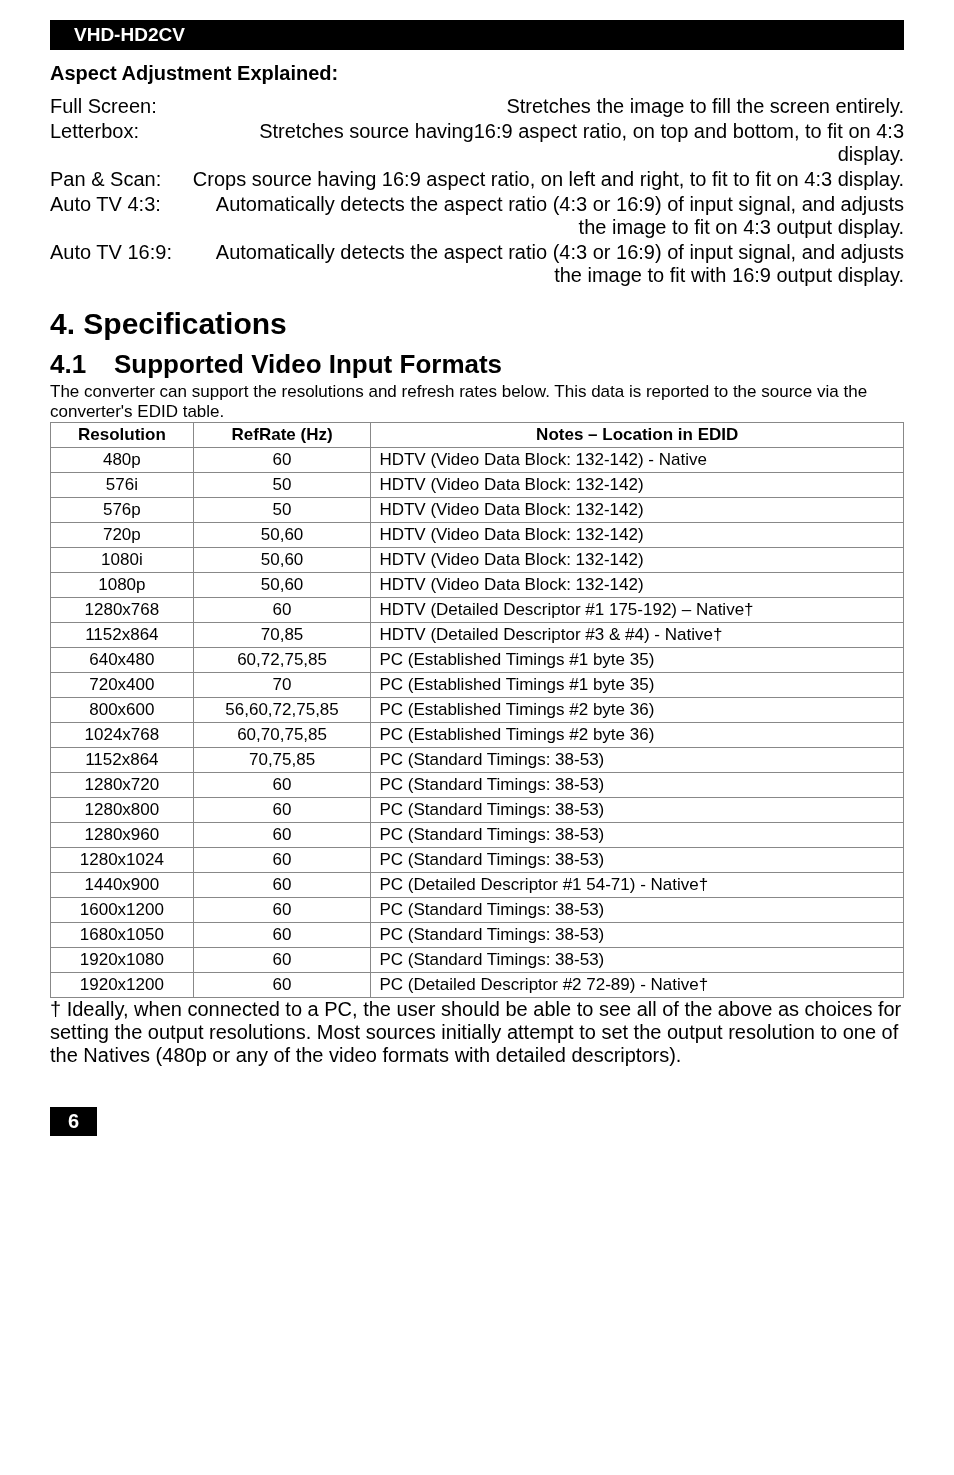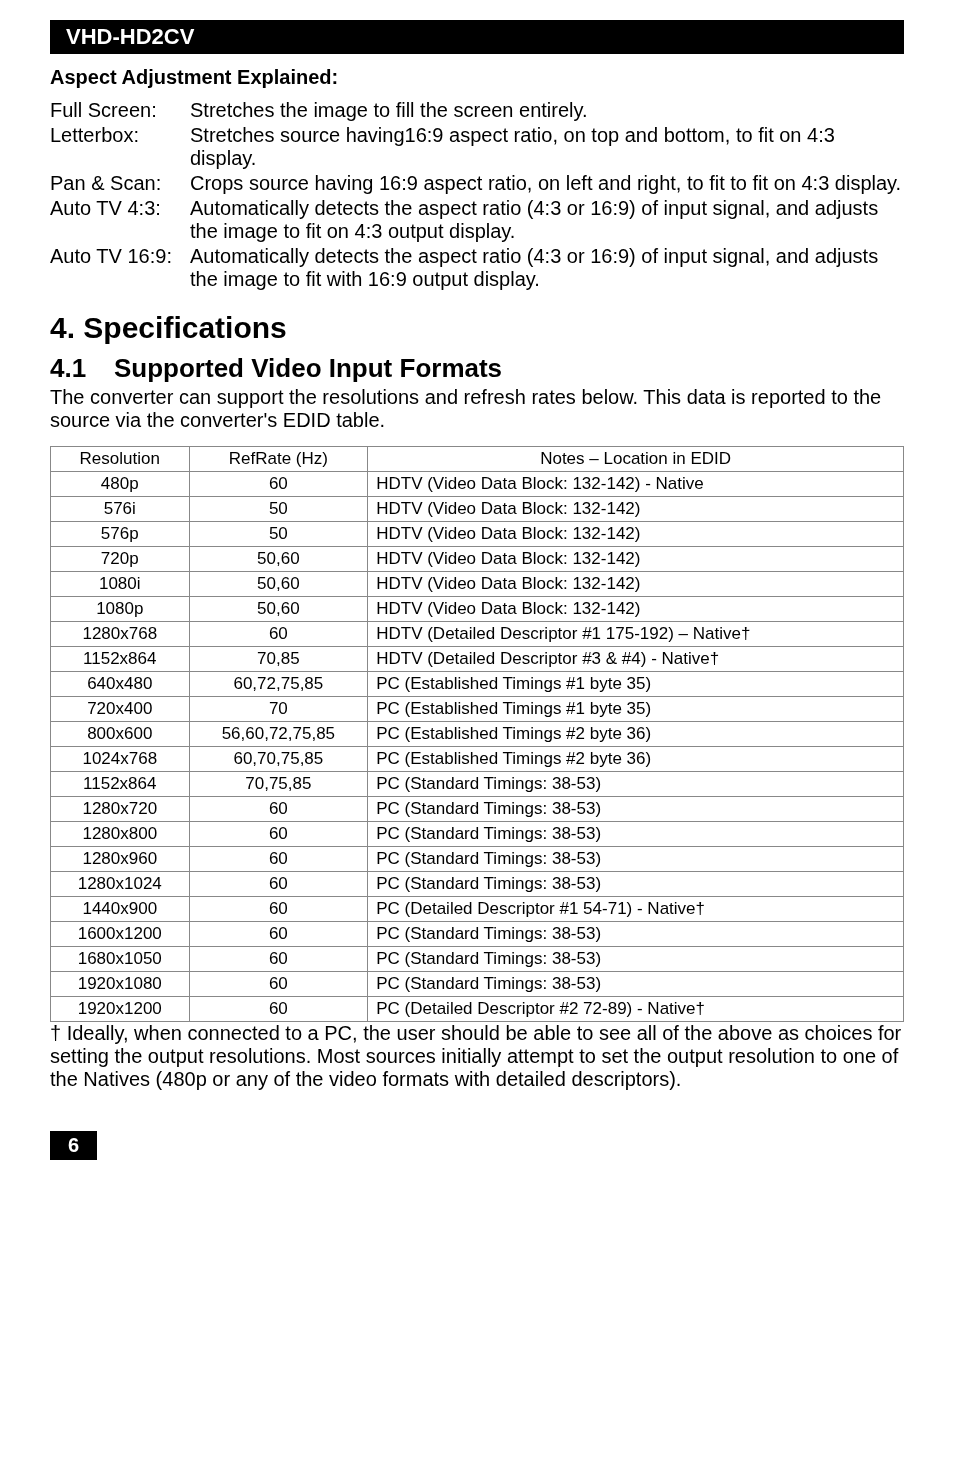--- a/index.html
+++ b/index.html
@@ -8,55 +8,55 @@
     background: #fff;
     color: #000;
     width: 954px;
     margin: 0 auto;
     padding: 20px 50px 30px 50px;
   }
   .header-bar {
     background: #000;
     color: #fff;
     font-weight: bold;
-    font-size: 22px;
-    padding: 4px 16px;
+    font-size: 19px;
+    padding: 4px 24px;
     margin-bottom: 12px;
   }
   .subhead {
     font-weight: bold;
     font-size: 20px;
     margin-bottom: 10px;
   }
   .aspect-list { font-size: 20px; }
   .aspect-row { display: flex; margin-bottom: 2px; }
   .aspect-label { flex: 0 0 140px; }
-  .aspect-desc { flex: 1; }
+  .aspect-desc { flex: 1; text-align: right; }
   h1.spec {
     font-size: 30px;
     font-weight: bold;
     margin-top: 20px;
     margin-bottom: 8px;
   }
   .sec-row { display: flex; align-items: baseline; }
   .sec-num { font-size: 26px; font-weight: bold; width: 64px; }
   .sec-title { font-size: 26px; font-weight: bold; }
-  .sec-intro { font-size: 20px; margin-top: 2px; margin-bottom: 14px; }
+  .sec-intro { font-size: 17px; margin-top: 2px; }
   table {
     width: 100%;
     border-collapse: collapse;
     font-size: 17px;
   }
   th, td {
     border: 1px solid #888;
     padding: 2px 8px;
     text-align: left;
   }
   th {
-    font-weight: normal;
+    font-weight: bold;
     text-align: center;
     background: #fff;
   }
   td.center { text-align: center; }
   .footnote {
     font-size: 20px;
   }
   .page-footer {
     margin-top: 40px;
   }

